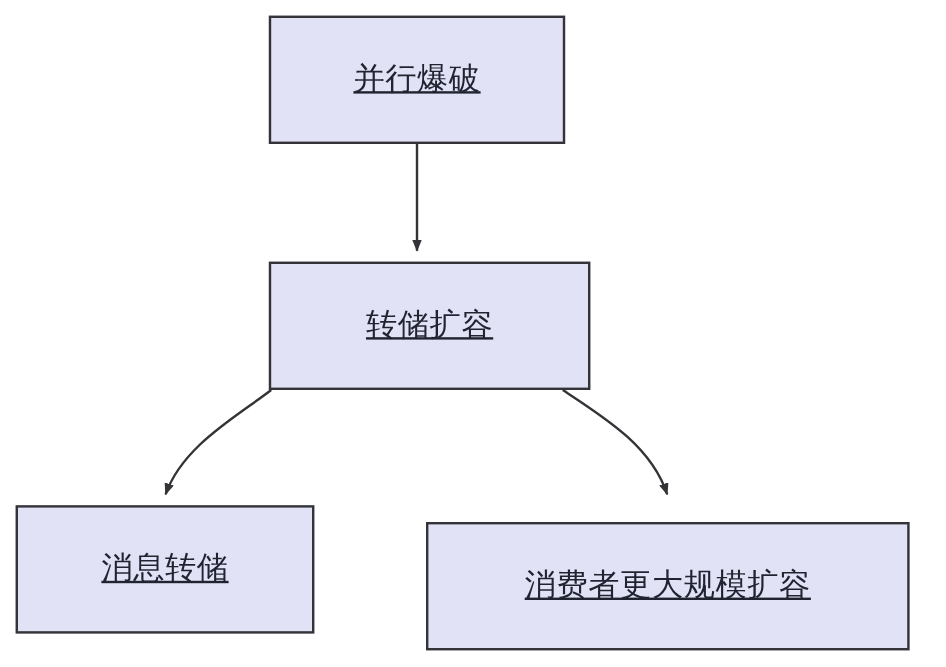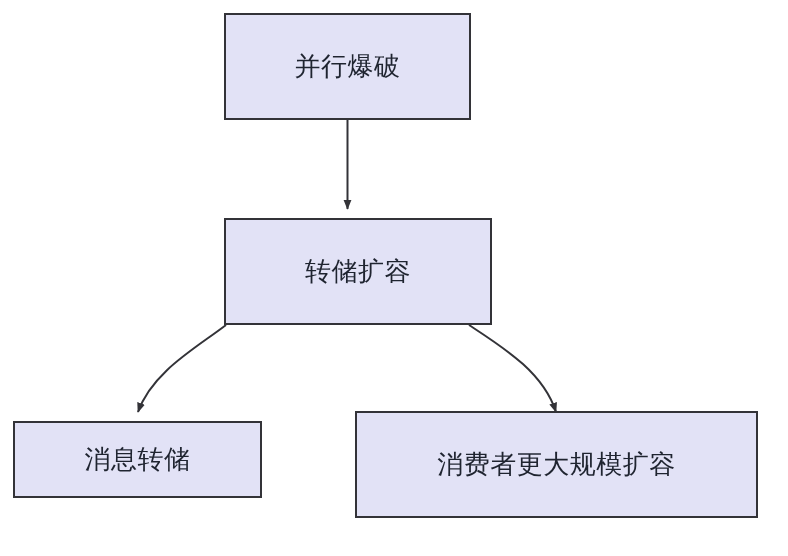--- a/index.html
+++ b/index.html
@@ -36,25 +36,26 @@
     justify-content: center;
     z-index: 2;
   }
   .flow-node-label {
     font-family: "DejaVu Sans", "Liberation Sans", sans-serif;
     font-size: 26px;
     line-height: 1.2;
     color: #1f2430;
     white-space: nowrap;
     letter-spacing: 0.5px;
+    text-decoration: underline;
   }
   #node-root     { left: 224px; top: 13px;  width: 247px; height: 107px; }
   #node-mid      { left: 224px; top: 218px; width: 268px; height: 107px; }
-  #node-leaf-a   { left: 13px;  top: 421px; width: 249px; height: 77px; }
-  #node-leaf-b   { left: 355px; top: 411px; width: 403px; height: 107px; }
+  #node-leaf-a   { left: 13px;  top: 421px; width: 249px; height: 107px; }
+  #node-leaf-b   { left: 355px; top: 435px; width: 403px; height: 107px; }
 </style>
 </head>
 <body>
 
 <div id="diagram-canvas">
 
   <svg id="edge-layer" viewBox="0 0 788 556" width="788" height="556" xmlns="http://www.w3.org/2000/svg">
     <defs>
       <marker id="arrow-head" markerWidth="12" markerHeight="12" refX="9.2" refY="4" orient="auto" markerUnits="userSpaceOnUse">
         <path d="M 0 0 L 10 4 L 0 8 z" fill="#333338"></path>

